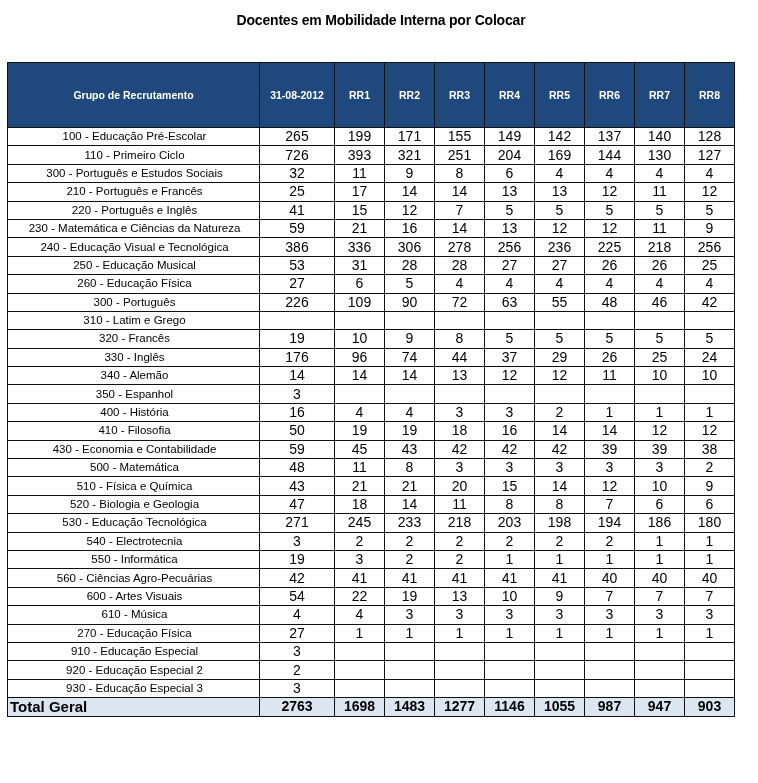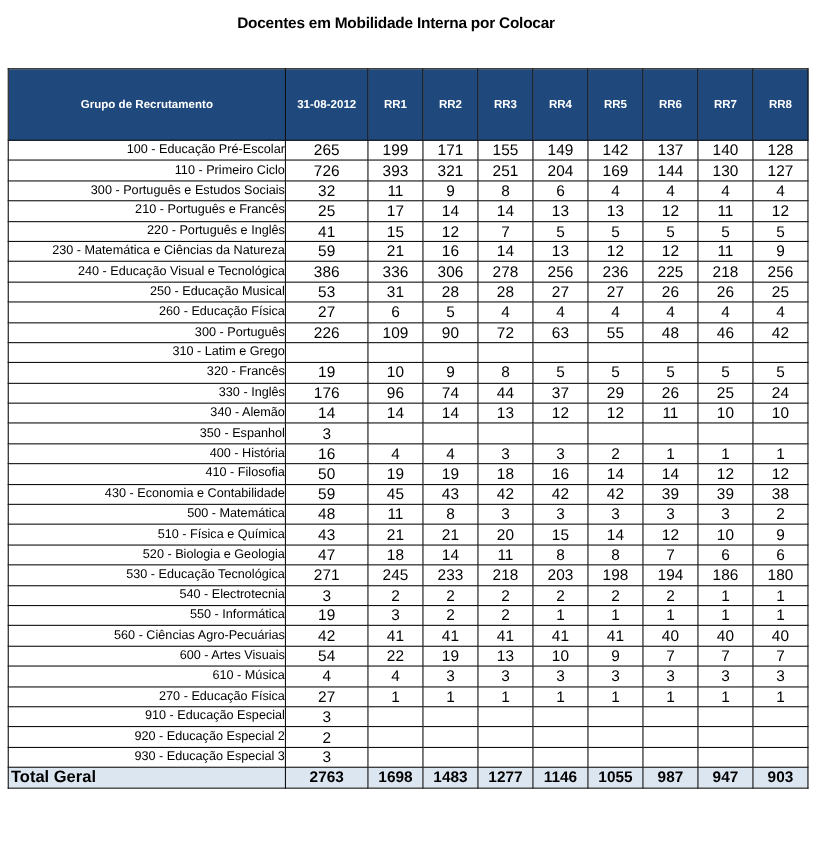--- a/index.html
+++ b/index.html
@@ -1,26 +1,26 @@
 <!DOCTYPE html>
 <html><head>
 <meta charset="utf-8">
 <style>
   html, body { margin: 0; padding: 0; background: #ffffff; }
   body { width: 758px; height: 783px; position: relative; overflow: hidden;
          font-family: "Liberation Sans", "DejaVu Sans", sans-serif; color: #000; }
   .title { position: absolute; top: 12px; left: 0; width: 720px; text-align: center;
-           font-weight: bold; font-size: 14px; letter-spacing: -0.2px; }
+           font-weight: bold; font-size: 14px; letter-spacing: -0.2px; padding-left: 21px; }
   table.grid { position: absolute; top: 62px; left: 7px; border-collapse: collapse;
                table-layout: fixed; width: 727px; }
   table.grid th, table.grid td { border: 1.5px solid #111; padding: 0; }
   table.grid thead th { background: #1f497d; color: #ffffff; font-weight: bold;
                         font-size: 10.5px; height: 64px; text-align: center; }
   table.grid tbody td { height: 17.4px; font-size: 14px; text-align: center; line-height: 17px; }
-  table.grid tbody td.label { text-align: right; font-size: 11.5px; padding-left: 2px;
+  table.grid tbody td.label { text-align: center; font-size: 11.5px; padding-left: 2px;
                               white-space: nowrap; overflow: hidden; }
   table.grid tfoot td { background: #dce6f1; font-weight: bold; font-size: 14px;
                         text-align: center; height: 17.4px; line-height: 17px; margin-top: 48px; }
   table.grid tfoot td.label { text-align: left; padding-left: 2px; font-size: 15px; }
   col.c-label { width: 252px; }
   col.c-date { width: 75px; }
   col.c-rr { width: 50px; }
 </style>
 </head>
 <body>

